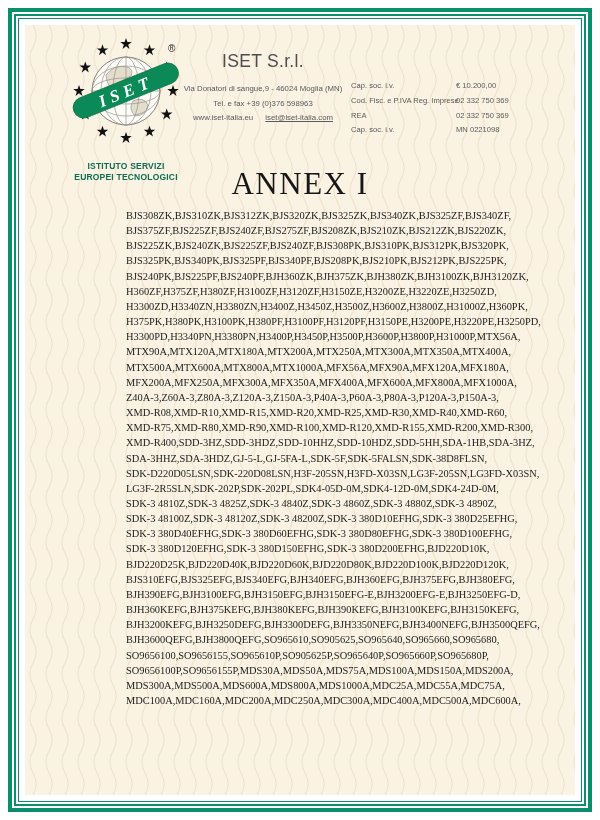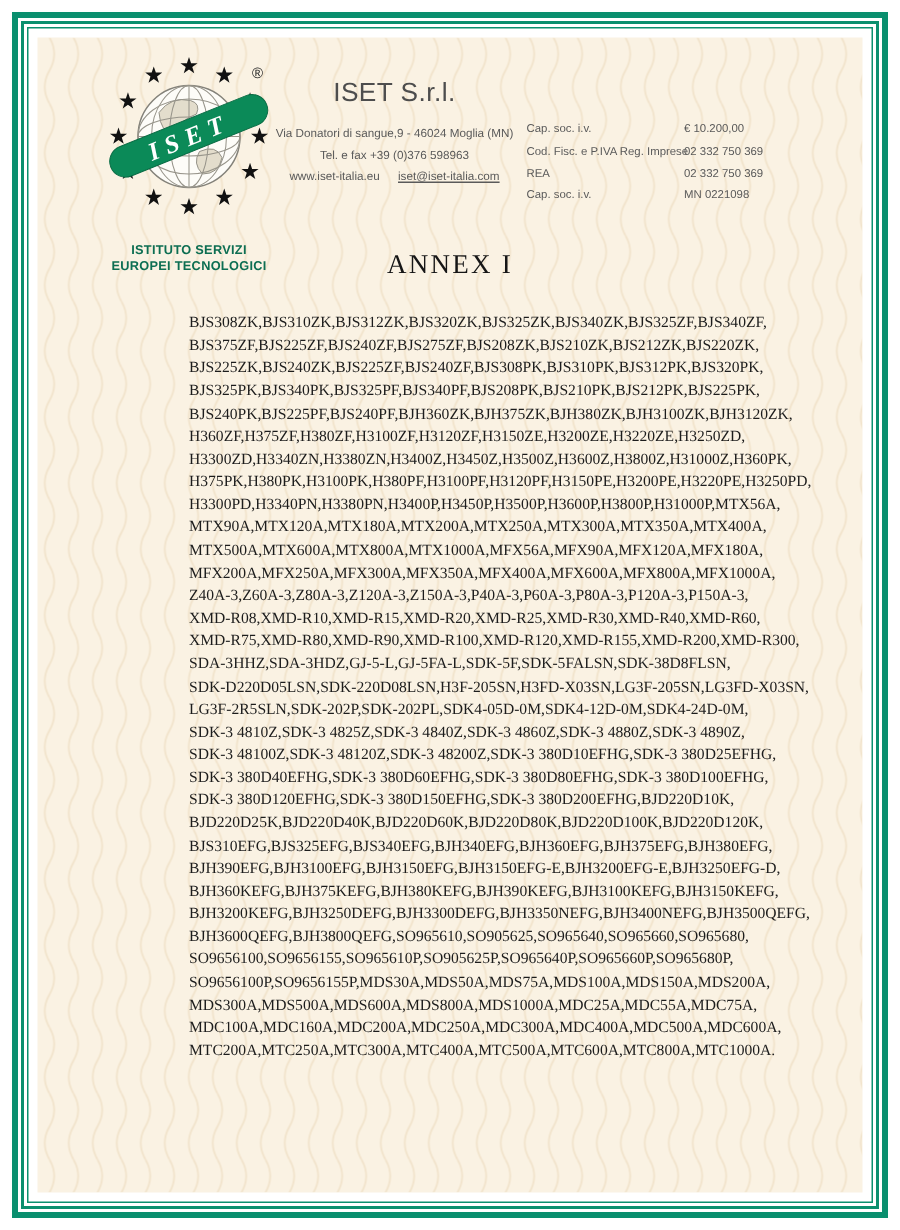--- a/index.html
+++ b/index.html
@@ -36,21 +36,21 @@
   .maillink{color:#5a5a5a;text-decoration:underline;margin-left:10px;}
 
   .registry{position:absolute;left:326px;top:56px;width:210px;font-size:7.6px;color:#5a5a5a;}
   .reg-row{position:relative;height:14.8px;white-space:nowrap;}
   .reg-value{position:absolute;left:105px;top:0;}
 
   
   .annex-title{
     position:absolute;left:0;top:141px;width:100%;
     text-align:center;font-family:"Liberation Serif", serif;
-    font-size:18px;letter-spacing:1.5px;color:#161616;
+    font-size:31px;letter-spacing:1.5px;color:#161616;
   }
 
   
   .codes{
     position:absolute;left:101px;top:183px;width:410px;
     font-family:"Liberation Serif", serif;
     font-size:10.4px;line-height:15.15px;color:#1c1c1c;
   }
   .code-line{white-space:nowrap;}
 </style>
@@ -156,37 +156,37 @@
               <div class="code-line">H360ZF,H375ZF,H380ZF,H3100ZF,H3120ZF,H3150ZE,H3200ZE,H3220ZE,H3250ZD,</div>
               <div class="code-line">H3300ZD,H3340ZN,H3380ZN,H3400Z,H3450Z,H3500Z,H3600Z,H3800Z,H31000Z,H360PK,</div>
               <div class="code-line">H375PK,H380PK,H3100PK,H380PF,H3100PF,H3120PF,H3150PE,H3200PE,H3220PE,H3250PD,</div>
               <div class="code-line">H3300PD,H3340PN,H3380PN,H3400P,H3450P,H3500P,H3600P,H3800P,H31000P,MTX56A,</div>
               <div class="code-line">MTX90A,MTX120A,MTX180A,MTX200A,MTX250A,MTX300A,MTX350A,MTX400A,</div>
               <div class="code-line">MTX500A,MTX600A,MTX800A,MTX1000A,MFX56A,MFX90A,MFX120A,MFX180A,</div>
               <div class="code-line">MFX200A,MFX250A,MFX300A,MFX350A,MFX400A,MFX600A,MFX800A,MFX1000A,</div>
               <div class="code-line">Z40A-3,Z60A-3,Z80A-3,Z120A-3,Z150A-3,P40A-3,P60A-3,P80A-3,P120A-3,P150A-3,</div>
               <div class="code-line">XMD-R08,XMD-R10,XMD-R15,XMD-R20,XMD-R25,XMD-R30,XMD-R40,XMD-R60,</div>
               <div class="code-line">XMD-R75,XMD-R80,XMD-R90,XMD-R100,XMD-R120,XMD-R155,XMD-R200,XMD-R300,</div>
+              <div class="code-line">XMD-R400,SDD-3HZ,SDD-3HDZ,SDD-10HHZ,SDD-10HDZ,SDD-5HH,SDA-1HB,SDA-3HZ,</div>
               <div class="code-line">SDA-3HHZ,SDA-3HDZ,GJ-5-L,GJ-5FA-L,SDK-5F,SDK-5FALSN,SDK-38D8FLSN,</div>
               <div class="code-line">SDK-D220D05LSN,SDK-220D08LSN,H3F-205SN,H3FD-X03SN,LG3F-205SN,LG3FD-X03SN,</div>
               <div class="code-line">LG3F-2R5SLN,SDK-202P,SDK-202PL,SDK4-05D-0M,SDK4-12D-0M,SDK4-24D-0M,</div>
               <div class="code-line">SDK-3 4810Z,SDK-3 4825Z,SDK-3 4840Z,SDK-3 4860Z,SDK-3 4880Z,SDK-3 4890Z,</div>
               <div class="code-line">SDK-3 48100Z,SDK-3 48120Z,SDK-3 48200Z,SDK-3 380D10EFHG,SDK-3 380D25EFHG,</div>
               <div class="code-line">SDK-3 380D40EFHG,SDK-3 380D60EFHG,SDK-3 380D80EFHG,SDK-3 380D100EFHG,</div>
               <div class="code-line">SDK-3 380D120EFHG,SDK-3 380D150EFHG,SDK-3 380D200EFHG,BJD220D10K,</div>
               <div class="code-line">BJD220D25K,BJD220D40K,BJD220D60K,BJD220D80K,BJD220D100K,BJD220D120K,</div>
               <div class="code-line">BJS310EFG,BJS325EFG,BJS340EFG,BJH340EFG,BJH360EFG,BJH375EFG,BJH380EFG,</div>
               <div class="code-line">BJH390EFG,BJH3100EFG,BJH3150EFG,BJH3150EFG-E,BJH3200EFG-E,BJH3250EFG-D,</div>
               <div class="code-line">BJH360KEFG,BJH375KEFG,BJH380KEFG,BJH390KEFG,BJH3100KEFG,BJH3150KEFG,</div>
               <div class="code-line">BJH3200KEFG,BJH3250DEFG,BJH3300DEFG,BJH3350NEFG,BJH3400NEFG,BJH3500QEFG,</div>
               <div class="code-line">BJH3600QEFG,BJH3800QEFG,SO965610,SO905625,SO965640,SO965660,SO965680,</div>
               <div class="code-line">SO9656100,SO9656155,SO965610P,SO905625P,SO965640P,SO965660P,SO965680P,</div>
               <div class="code-line">SO9656100P,SO9656155P,MDS30A,MDS50A,MDS75A,MDS100A,MDS150A,MDS200A,</div>
               <div class="code-line">MDS300A,MDS500A,MDS600A,MDS800A,MDS1000A,MDC25A,MDC55A,MDC75A,</div>
               <div class="code-line">MDC100A,MDC160A,MDC200A,MDC250A,MDC300A,MDC400A,MDC500A,MDC600A,</div>
-              <div class="code-line">MTC200A,MTC250A,MTC300A,MTC400A,MTC500A,MTC600A,MTC800A,MTC1000A.</div>
             </div>
 
         </div>
       </div>
     </div>
   </div>
 </div>
 
 </body></html>

